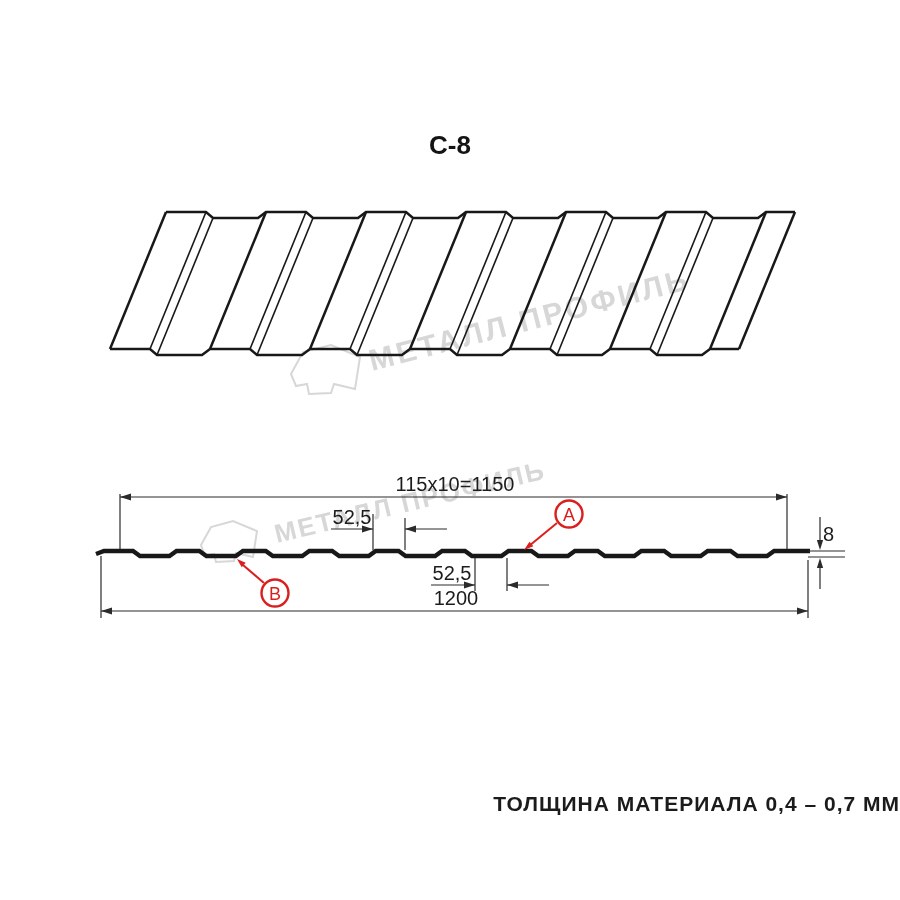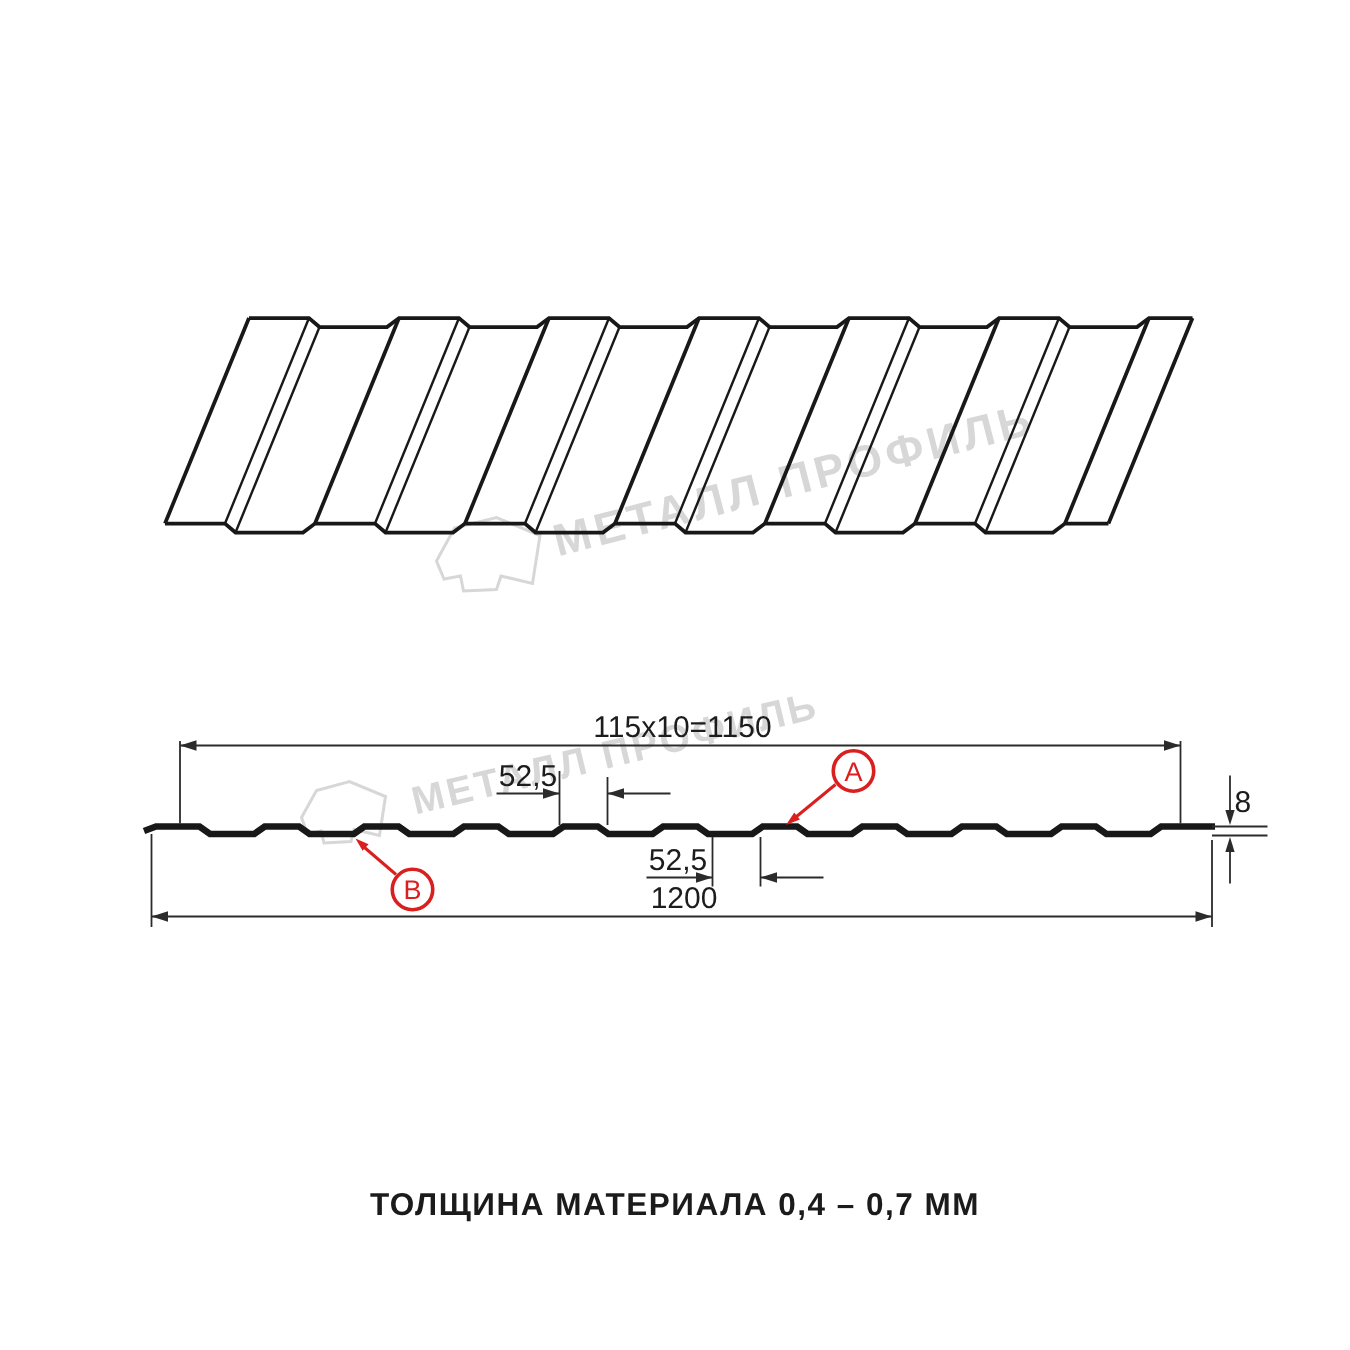--- a/index.html
+++ b/index.html
@@ -3,33 +3,34 @@
 <meta charset="utf-8">
 <style>
   html,body{margin:0;padding:0;background:#ffffff;}
   body{width:900px;height:900px;position:relative;overflow:hidden;
        font-family:"Liberation Sans", sans-serif;}
   .page{position:absolute;inset:0;background:#fff;}
   .title{position:absolute;top:76px;left:0;width:100%;text-align:center;
          font-size:45px;font-weight:800;letter-spacing:1px;color:#121212;}
   .subtitle{position:absolute;top:130px;left:0;width:100%;text-align:center;
             font-size:26px;font-weight:600;color:#141414;}
-  .footer{position:absolute;top:792px;left:0;width:100%;text-align:center;
+  .footer{position:absolute;top:792px;left:0;width:100%;text-align:right;
           font-size:21px;font-weight:600;letter-spacing:1px;color:#1b1b1b;}
   svg{position:absolute;left:0;top:0;}
   .dimtext{font-size:20px;fill:#1c1c1c;font-weight:400;}
   .redtext{font-size:18px;fill:#da1f1f;font-weight:500;}
   .wmtext{font-size:30px;fill:#d7d7d7;font-weight:700;letter-spacing:3px;}
   .wmtext2{font-size:26px;fill:#d7d7d7;font-weight:700;letter-spacing:2px;}
 </style>
 </head>
 <body>
 
 <div class="page">
 
+  <div class="subtitle">С-8</div>
 
   <svg width="900" height="900" viewBox="0 0 900 900">
 
     <g fill="none" stroke="#d7d7d7" stroke-width="2">
       <path d="M291,374 L303,352 L331,345 L360,357 L355,389 L334,384 L331,393 L309,394 L307,384 L296,386 Z"></path>
       <text class="wmtext" x="372" y="371" transform="rotate(-14.5 372 371)" stroke="none">МЕТАЛЛ ПРОФИЛЬ</text>
     </g>
     <g fill="none" stroke="#d7d7d7" stroke-width="2">
       <path d="M201,545 L211,527 L233,521 L257,531 L253,557 L236,553 L234,561 L216,562 L214,554 L205,556 Z"></path>
       <text class="wmtext2" x="277" y="543" transform="rotate(-13.5 277 543)" stroke="none">МЕТАЛЛ ПРОФИЛЬ</text>

